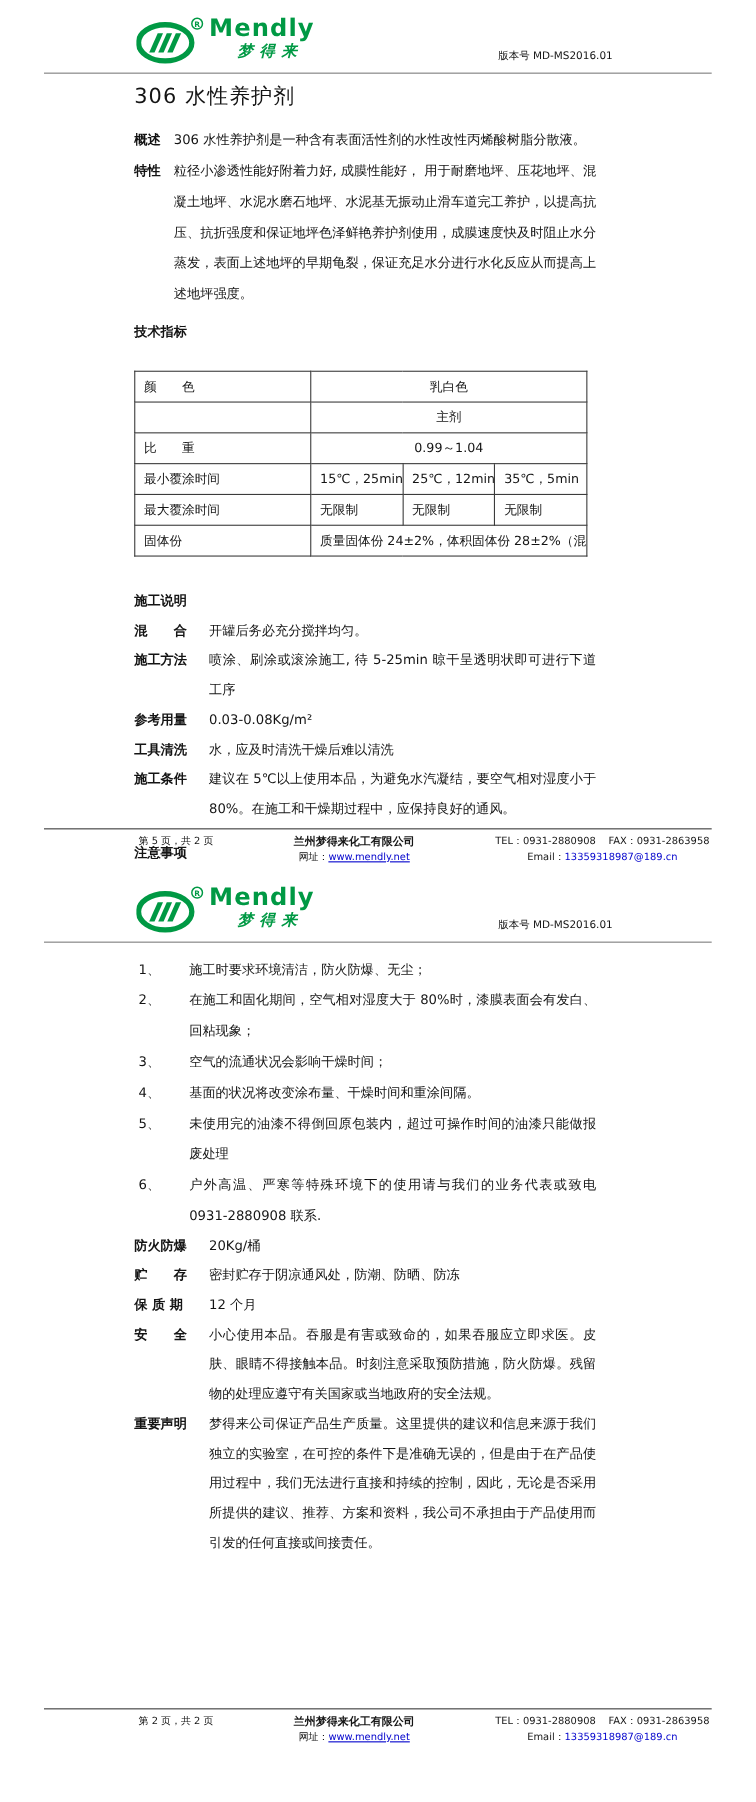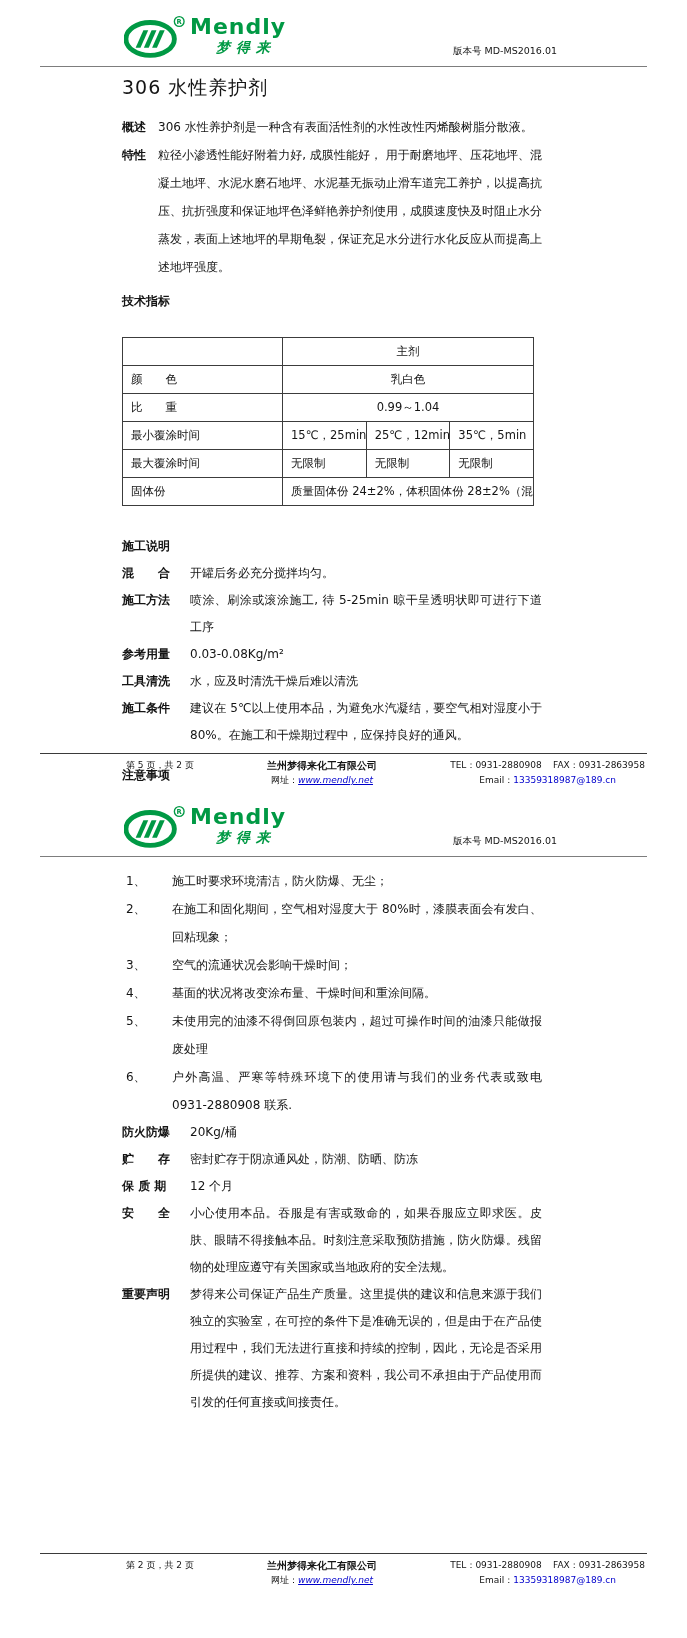--- a/index.html
+++ b/index.html
@@ -69,21 +69,21 @@
   
   .page-footer { position: absolute; left: 40px; right: 40px; }
   #page1 .page-footer { bottom: 2px; }
   #page2 .page-footer { bottom: 50px; }
   .footer-rule { border: none; border-top: 1px solid #3a3a3a; margin: 0 0 4px 0; }
   .footer-cols { display: flex; justify-content: space-between; font-size: 9px; line-height: 15px; padding: 0 2px 0 86px; }
   .f-left { white-space: nowrap; }
   .f-center { text-align: center; }
   .f-company { font-weight: bold; font-size: 10px; }
   .f-right { text-align: center; white-space: nowrap; }
-  .link { color: #0000cc; text-decoration: underline; cursor: pointer; font-style: italic; }
+  .link { color: #0000cc; text-decoration: underline; cursor: pointer; }
   .email { color: #0000cc; text-decoration: none; cursor: pointer; }
 </style>
 </head>
 <body>
 
 <div class="page" id="page1">
   <div class="doc-header">
     <div class="logo">
       <svg width="62" height="46" viewBox="0 0 64 46">
         <ellipse cx="27" cy="25" rx="25" ry="17" fill="none" stroke="#009944" stroke-width="5"></ellipse>
@@ -113,26 +113,26 @@
     <div class="row">
       <span class="lbl2">特性</span>
       <span class="txt">粒径小渗透性能好附着力好, 成膜性能好， 用于耐磨地坪、压花地坪、混凝土地坪、水泥水磨石地坪、水泥基无振动止滑车道完工养护，以提高抗压、抗折强度和保证地坪色泽鲜艳养护剂使用，成膜速度快及时阻止水分蒸发，表面上述地坪的早期龟裂，保证充足水分进行水化反应从而提高上述地坪强度。</span>
     </div>
 
     <div class="sec-heading mt6">技术指标</div>
 
     <table class="spec">
       <tbody>
           <tr>
+        <td class="w1">颜　　色</td>
+        <td class="center" colspan="3">乳白色</td>
+      </tr>
+      <tr>
         <td class="w1"></td>
         <td class="center" colspan="3">主剂</td>
-      </tr>
-      <tr>
-        <td class="w1">颜　　色</td>
-        <td class="center" colspan="3">乳白色</td>
       </tr>
       <tr>
         <td class="w1">比　　重</td>
         <td class="center" colspan="3">0.99～1.04</td>
       </tr>
       <tr>
         <td class="w1">最小覆涂时间</td>
         <td class="w2">15℃，25min</td>
         <td class="w3">25℃，12min</td>
         <td class="w4">35℃，5min</td>

